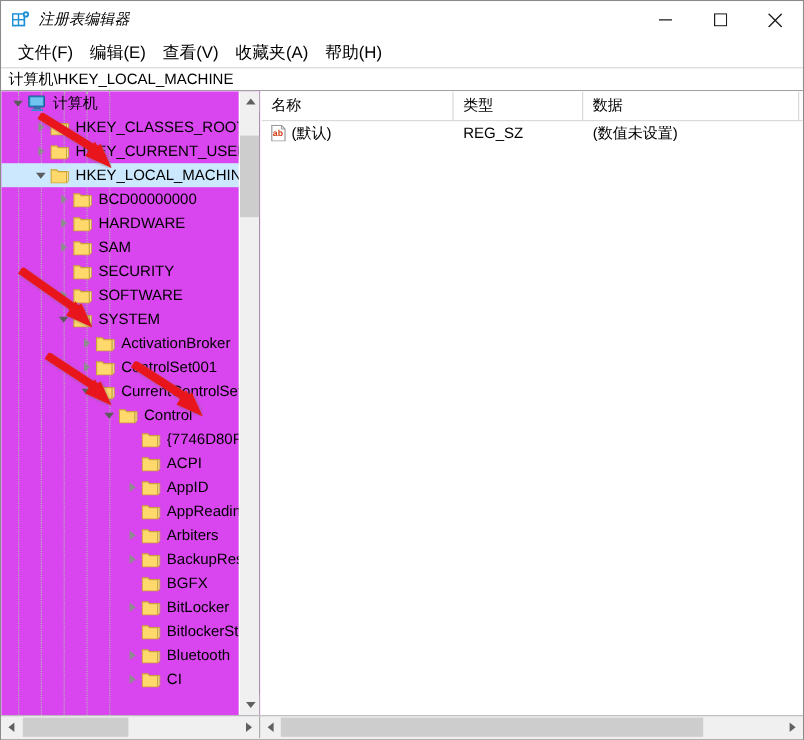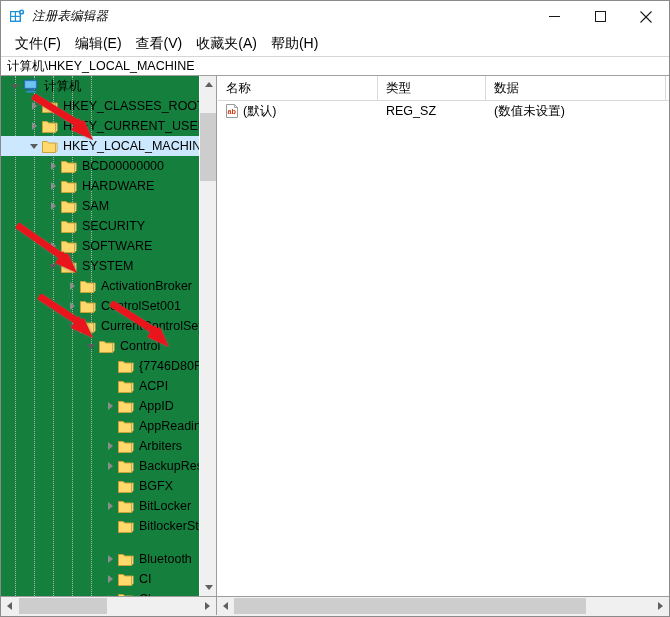--- a/index.html
+++ b/index.html
@@ -108,21 +108,21 @@
     position: relative;
     background: #ffffff;
     overflow: hidden;
   }
   .pane-left {
     width: 216px;
     min-width: 216px;
     position: relative;
     border-right: 1px solid #9c9c9c;
     box-sizing: border-box;
-    background: #15803d;
+    background: #d946ef;
     overflow: hidden;
   }
   .pane-right {
     flex: 1 1 auto;
     position: relative;
     background: #ffffff;
     overflow: hidden;
     border-left: 1px solid #ffffff;
   }
 
@@ -632,21 +632,21 @@
           <div class="tree-row" style="padding-left: 101px;">
             <div class="expander"></div>
             <div class="folder">
               <svg width="16" height="14" viewBox="0 0 16 14">
                 <path d="M0.5 2.5 L0.5 13.5 L13.5 13.5 L13.5 4.0 L6.6 4.0 L5.2 2.5 Z" fill="#ffd96b" stroke="#c9a33a" stroke-width="1"></path>
                 <path d="M13.5 4.0 L13.5 13.5 L15.2 11.6 L15.2 4.0 Z" fill="#f3e3a8" stroke="#c9a33a" stroke-width="0.8"></path>
               </svg>
             </div>
             <div class="tree-label">BitlockerStatu</div>
           </div>
-          <div class="tree-row" style="padding-left: 101px; margin-top: 13px;">
+          <div class="tree-row" style="padding-left: 101px;">
             <div class="expander">
               <div class="chev"></div>
             </div>
             <div class="folder">
               <svg width="16" height="14" viewBox="0 0 16 14">
                 <path d="M0.5 2.5 L0.5 13.5 L13.5 13.5 L13.5 4.0 L6.6 4.0 L5.2 2.5 Z" fill="#ffd96b" stroke="#c9a33a" stroke-width="1"></path>
                 <path d="M13.5 4.0 L13.5 13.5 L15.2 11.6 L15.2 4.0 Z" fill="#f3e3a8" stroke="#c9a33a" stroke-width="0.8"></path>
               </svg>
             </div>
             <div class="tree-label">Bluetooth</div>
@@ -655,32 +655,20 @@
             <div class="expander">
               <div class="chev"></div>
             </div>
             <div class="folder">
               <svg width="16" height="14" viewBox="0 0 16 14">
                 <path d="M0.5 2.5 L0.5 13.5 L13.5 13.5 L13.5 4.0 L6.6 4.0 L5.2 2.5 Z" fill="#ffd96b" stroke="#c9a33a" stroke-width="1"></path>
                 <path d="M13.5 4.0 L13.5 13.5 L15.2 11.6 L15.2 4.0 Z" fill="#f3e3a8" stroke="#c9a33a" stroke-width="0.8"></path>
               </svg>
             </div>
             <div class="tree-label">CI</div>
-          </div>
-          <div class="tree-row" style="padding-left: 101px;">
-            <div class="expander">
-              <div class="chev"></div>
-            </div>
-            <div class="folder">
-              <svg width="16" height="14" viewBox="0 0 16 14">
-                <path d="M0.5 2.5 L0.5 13.5 L13.5 13.5 L13.5 4.0 L6.6 4.0 L5.2 2.5 Z" fill="#ffd96b" stroke="#c9a33a" stroke-width="1"></path>
-                <path d="M13.5 4.0 L13.5 13.5 L15.2 11.6 L15.2 4.0 Z" fill="#f3e3a8" stroke="#c9a33a" stroke-width="0.8"></path>
-              </svg>
-            </div>
-            <div class="tree-label">Class</div>
           </div>
         </div>
 
       <div class="vscroll">
         <div class="vscroll-btn">
             <div class="arrow-up"></div>
           </div>
         <div class="vthumb" id="tree-vthumb" style="top: 37px; height: 68px;"></div>
         <div class="vscroll-btn bottom">
             <div class="arrow-dn"></div>

